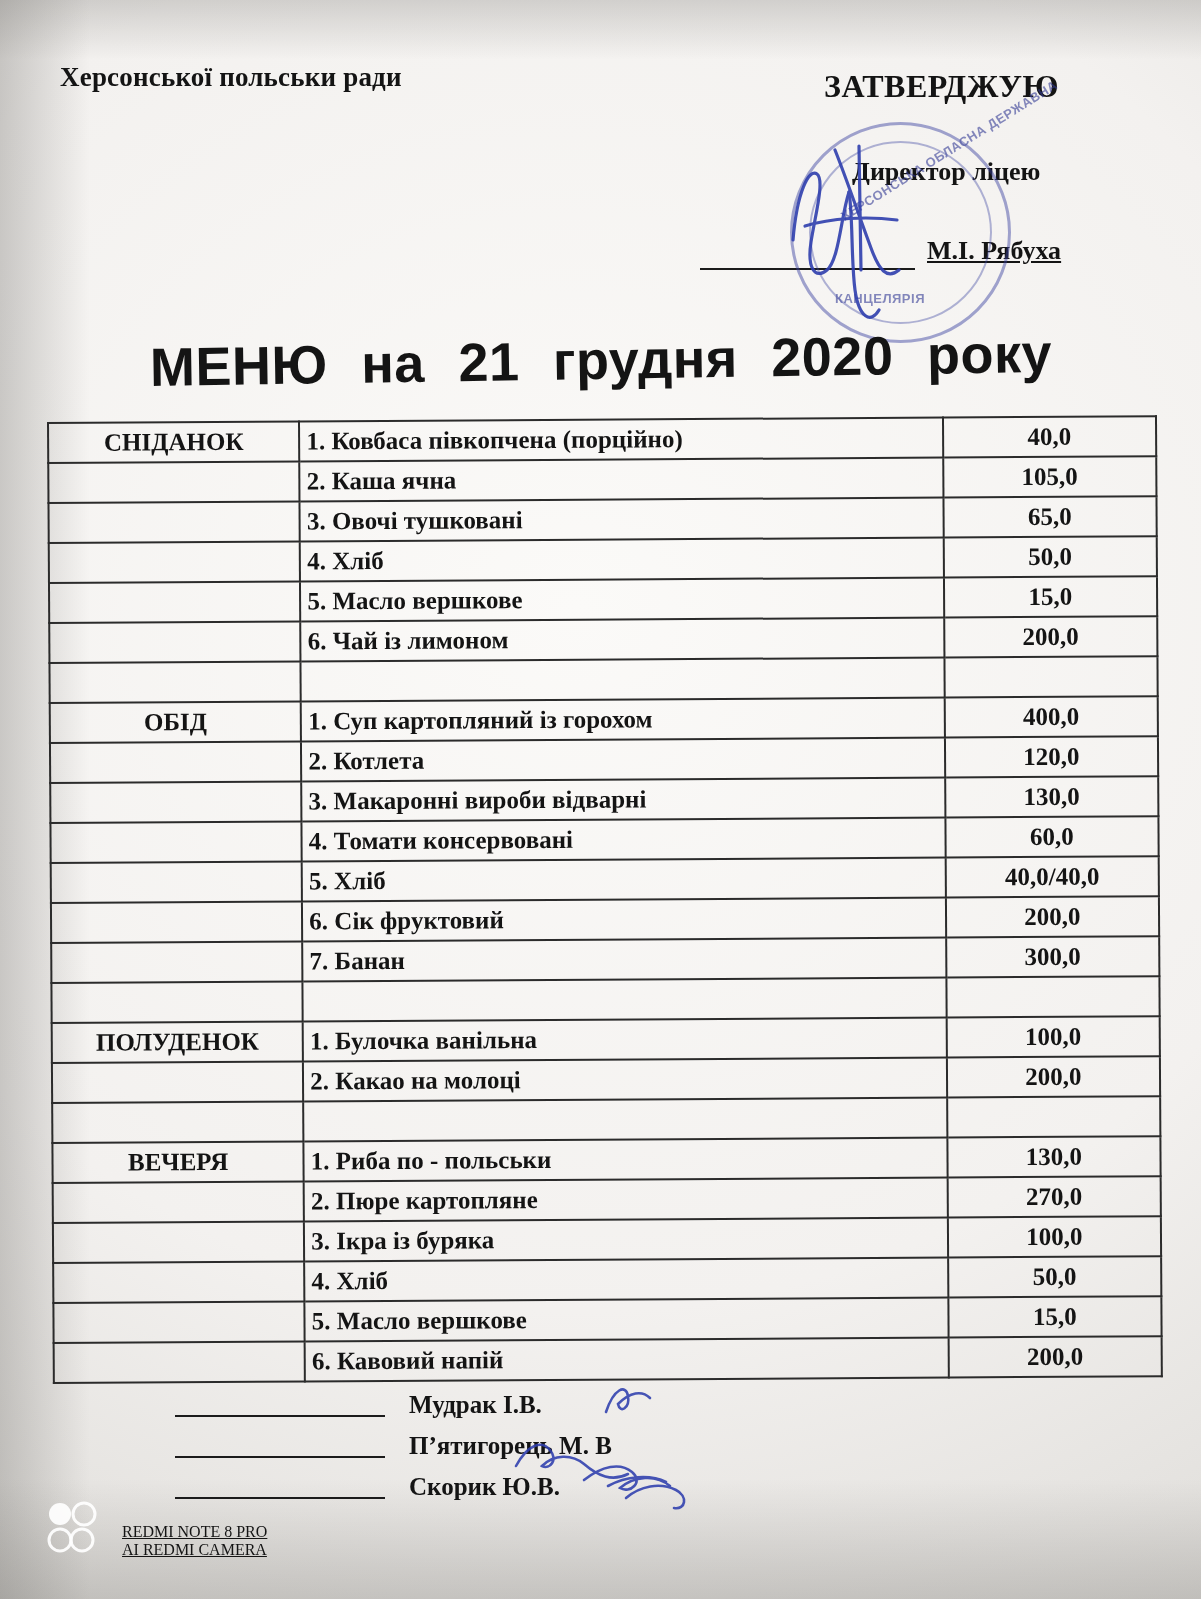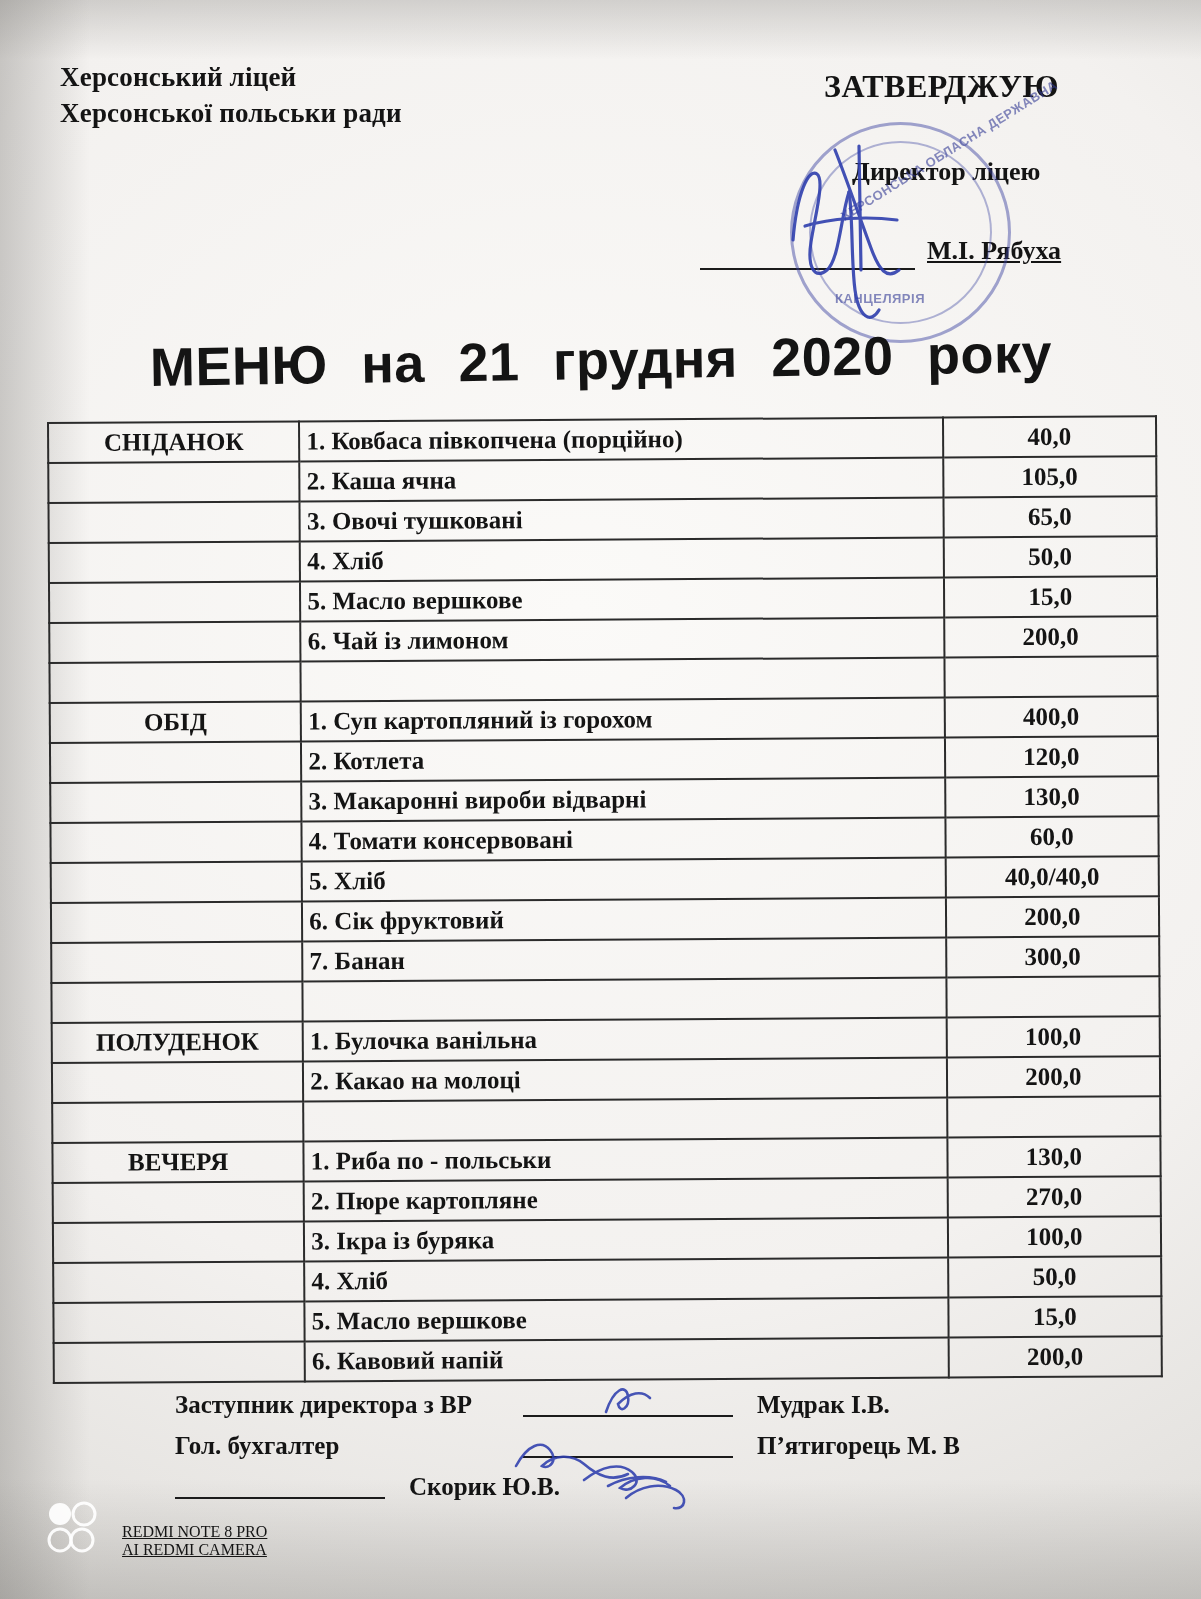--- a/index.html
+++ b/index.html
@@ -230,21 +230,20 @@
 </head>
 <body>
 
 <div id="page">
   <div id="paper"></div>
   <div id="shade-top"></div>
   <div id="shade-left"></div>
   <div id="shade-bottom"></div>
 
   <div class="hdr-left">
-    <div>Херсонський ліцей</div>
     <div>Херсонської польськи ради</div>
   </div>
 
   <div class="hdr-right">
     <span class="approve-word">ЗАТВЕРДЖУЮ</span>
     <span class="director-line">Директор ліцею</span>
     <span class="sign-row">
       <span class="sign-rule"></span>
       <span class="director-name">М.І. Рябуха</span>
     </span>
@@ -394,26 +393,24 @@
         <tr>
           <td class="c-meal"></td>
           <td class="c-dish">6. Кавовий напій</td>
           <td class="c-qty">200,0</td>
         </tr>
       </tbody>
   </table>
 
   <div id="footer">
       <div class="f-row">
-        <span class="f-label">Заступник директора з ВР</span>
         <span class="f-rule"></span>
         <span class="f-name">Мудрак І.В.</span>
       </div>
       <div class="f-row">
-        <span class="f-label">Гол. бухгалтер</span>
         <span class="f-rule"></span>
         <span class="f-name">П’ятигорець М. В</span>
       </div>
       <div class="f-row">
         <span class="f-rule"></span>
         <span class="f-name">Скорик Ю.В.</span>
       </div>
     </div>
 
   <svg id="sig-footer" viewBox="0 0 260 160">

